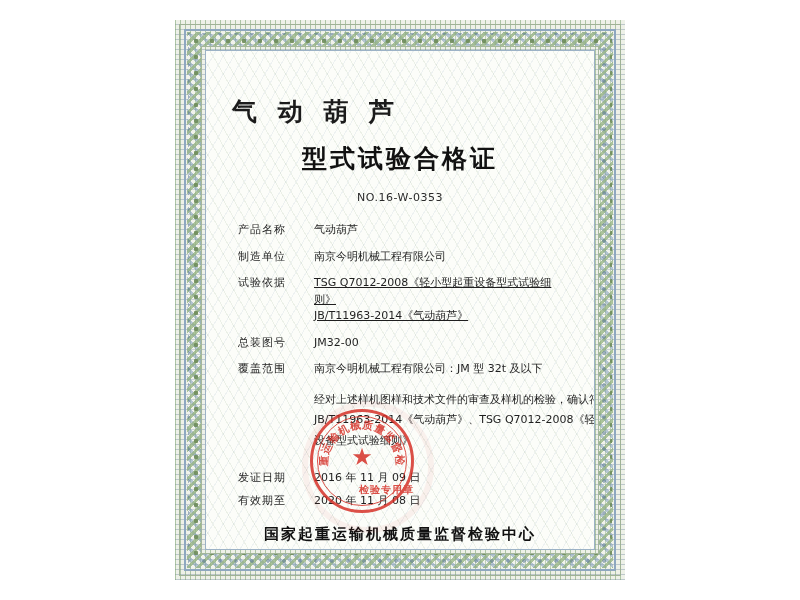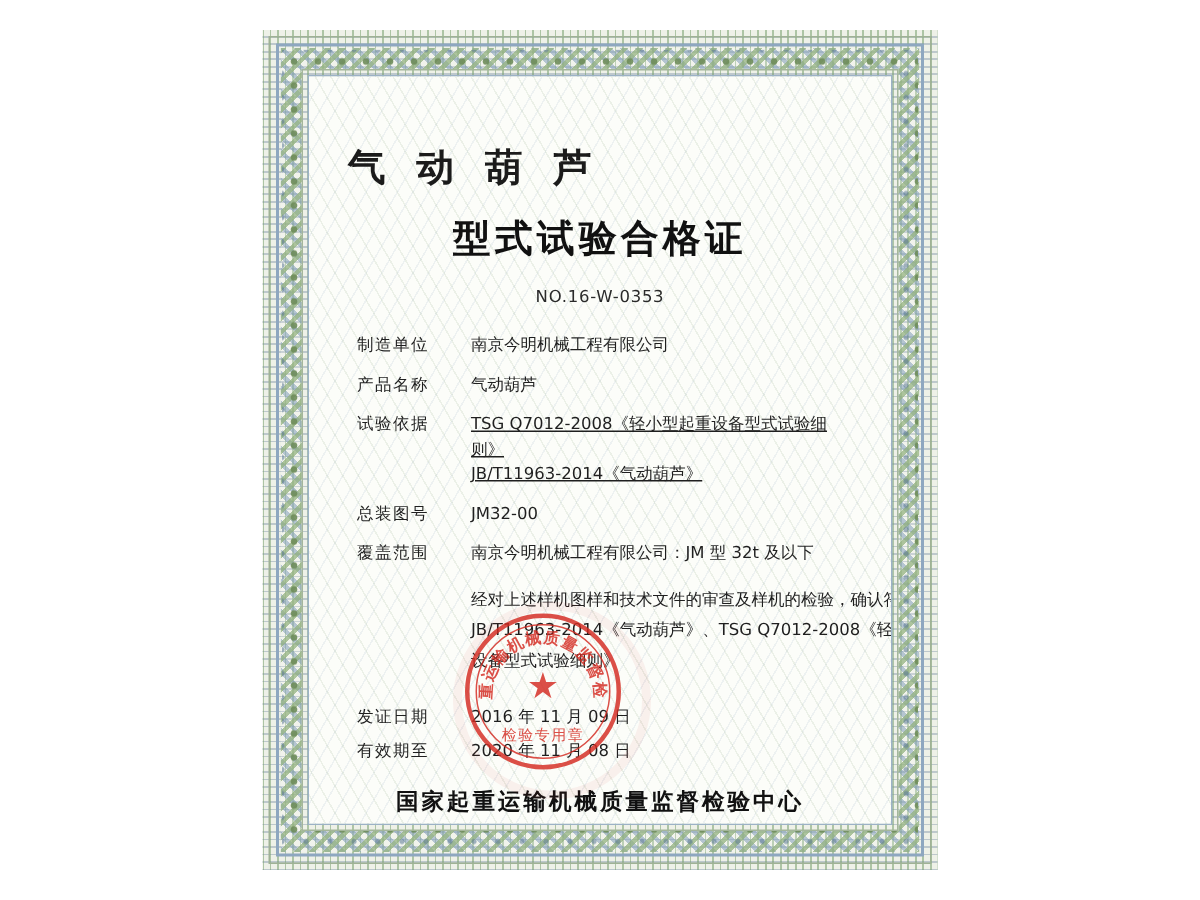--- a/index.html
+++ b/index.html
@@ -231,24 +231,24 @@
     fill: #d42a21;
     font-size: 11px;
     font-family: "DejaVu Sans", sans-serif;
     font-weight: bold;
     letter-spacing: 1px;
   }
   .seal .seal-bottom {
     position: absolute;
     left: 0; right: 0;
     bottom: 16px;
-    text-align: center;
+    text-align: right;
     color: #d42a21;
     font-size: 10px;
-    font-weight: normal;
+    font-weight: bold;
     letter-spacing: 1px;
   }
   
   .wm {
     position: absolute;
     left: 96px;
     top: 350px;
     width: 120px;
     height: 120px;
     border-radius: 50%;
@@ -276,27 +276,27 @@
 
         <div class="title-main">气 动 葫 芦</div>
 
         <div class="title-sub">型式试验合格证</div>
 
         <div class="cert-no">NO.16-W-0353</div>
 
         <div class="fields">
 
           <div class="row">
+            <div class="label">产品名称</div>
+            <div class="value">气动葫芦</div>
+          </div>
+
+          <div class="row">
             <div class="label">制造单位</div>
             <div class="value">南京今明机械工程有限公司</div>
-          </div>
-
-          <div class="row">
-            <div class="label">产品名称</div>
-            <div class="value">气动葫芦</div>
           </div>
 
 
           <div class="row">
             <div class="label">试验依据</div>
             <div class="value">
               <span class="line2">TSG Q7012-2008《轻小型起重设备型式试验细则》</span>
               <span class="line2">JB/T11963-2014《气动葫芦》</span>
             </div>
           </div>

